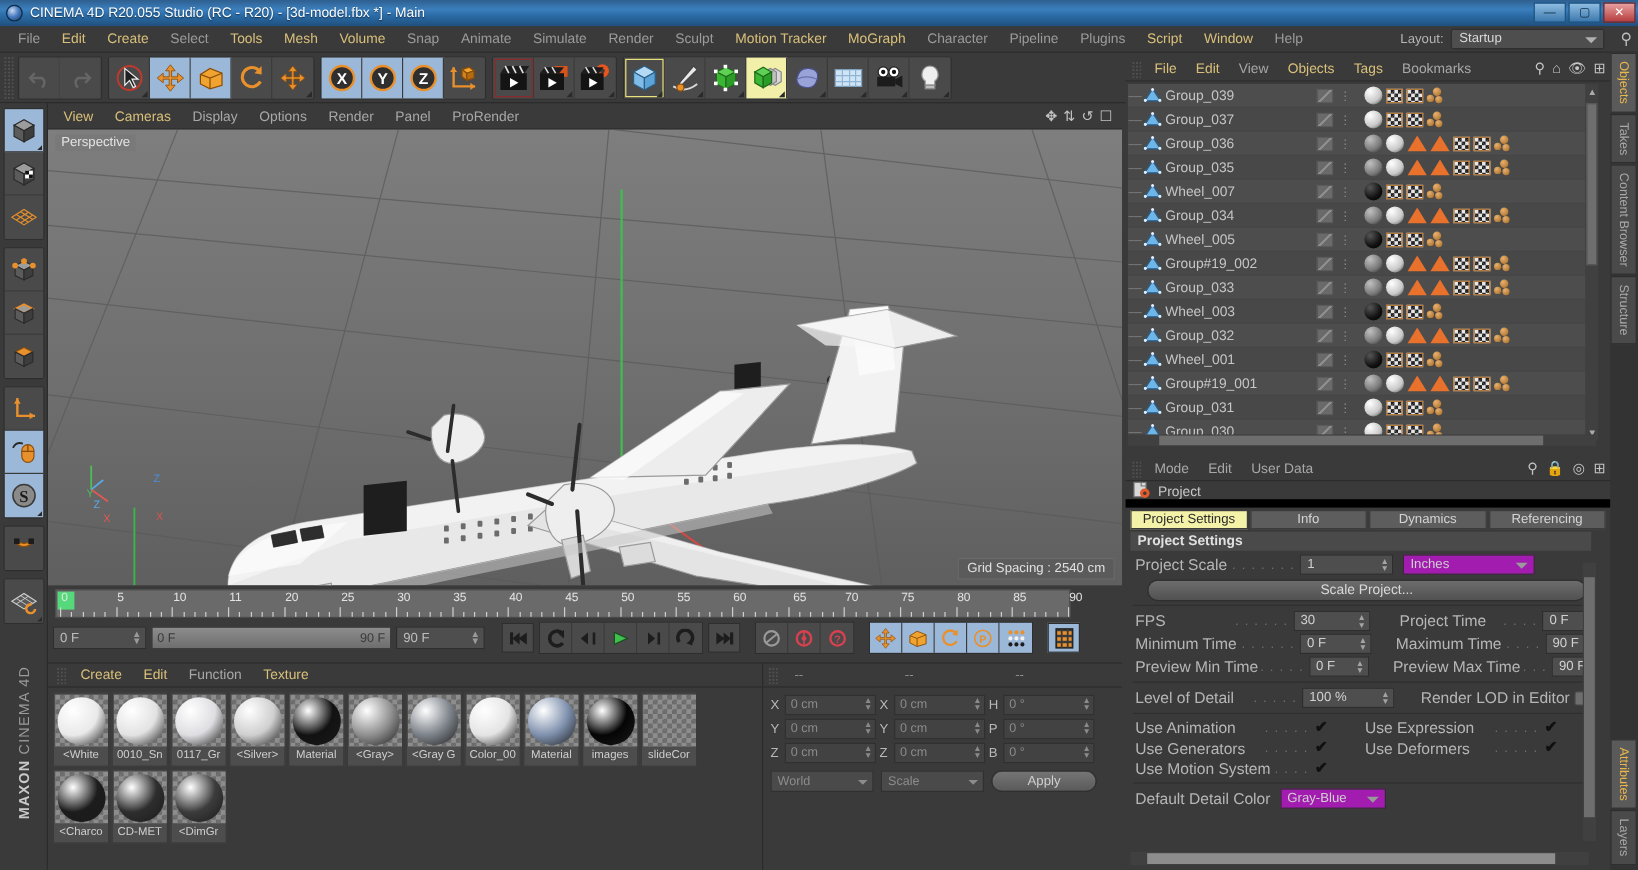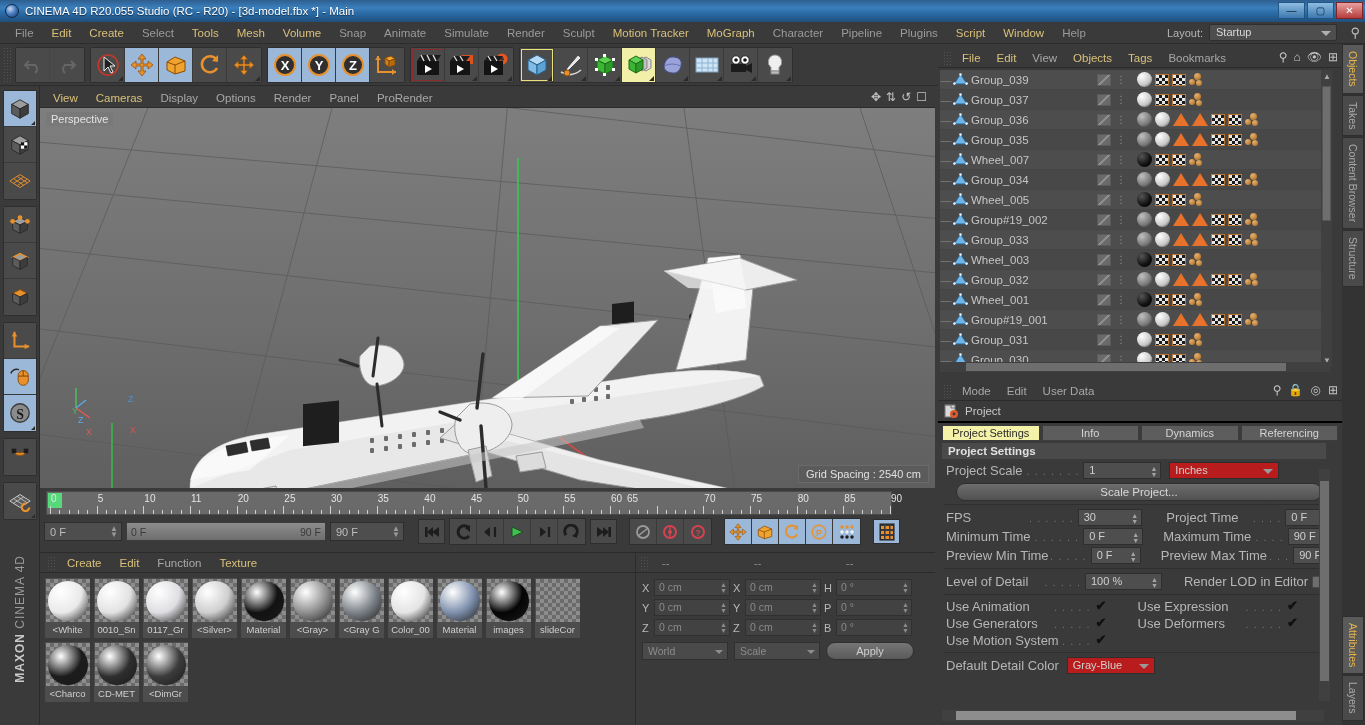--- a/index.html
+++ b/index.html
@@ -224,37 +224,37 @@
   .om-scroll .thumb { position:absolute; left:1px; top:16px; width:9px; height:135px; background:#6e6e6e; border:1px solid #555; }
   .om-scroll .arr { position:absolute; left:2px; color:#aaa; font-size:8px; }
   .om-hscroll { position:absolute; left:2px; bottom:2px; width:390px; height:10px; background:#404040; }
   .om-hscroll .thumb { position:absolute; left:26px; top:1px; width:320px; height:8px; background:#6e6e6e; }
 
   
   .attrman { position:absolute; left:938px; top:381px; width:404px; height:344px; background:#3a3a3a; }
   .at-menu { height:20px; display:flex; align-items:center; padding-left:2px; border-bottom:1px solid #2b2b2b; position:relative;}
   .at-menu .mi { padding:0 8px; font-size:11.5px; color:#a8a8a8;}
   .at-menu .icons { position:absolute; right:4px; top:2px; display:flex; gap:7px; color:#c5c5c5; font-size:12px;}
-  .at-obj { height:22px; display:flex; align-items:center; gap:6px; padding-left:6px; border-bottom:2px solid #000000;}
+  .at-obj { height:22px; display:flex; align-items:flex-end; gap:6px; padding-left:6px; border-bottom:7px solid #000000;}
   .at-obj .pico { width:15px; height:15px; position:relative; }
   .at-obj .lbl { color:#c8c8c8; font-size:11.5px; }
   .at-tabs { padding:2px 4px 0 4px; }
   .at-tabrow { display:flex; gap:2px; margin-bottom:2px; }
   .at-tab { height:16px; background:#5d5d5d; border:1px solid #3c3c3c; color:#d4d4d4; font-size:11px;
             text-align:center; line-height:14px; }
   .at-tab.sel { background:#f4f2a8; color:#2a2a2a; }
   .sec-hdr { background:#4a4a4a; color:#e0e0e0; font-size:11.5px; font-weight:bold; padding:2px 0 2px 6px;
              margin:2px 16px 2px 4px; }
   .prow { display:flex; align-items:center; padding:1px 18px 1px 8px; gap:4px; }
   .plbl { color:#b6b6b6; font-size:13px; white-space:nowrap; }
   .pdots { flex:0 0 auto; color:#6f6f6f; font-size:11px; letter-spacing:1px; overflow:hidden;}
   .pfld { height:17px; background:#4e4e4e; border:1px solid #2e2e2e; color:#d0d0d0; font-size:11px;
           padding-left:5px; line-height:15px; position:relative; }
   .pfld .spin { position:absolute; right:3px; top:3px; color:#a4a4a4; font-size:7px; line-height:6px;}
-  .pdrop { height:17px; background:#b91c1c; border:1px solid #2e2e2e; color:#d0d0d0; font-size:11px;
+  .pdrop { height:17px; background:#a21caf; border:1px solid #2e2e2e; color:#d0d0d0; font-size:11px;
            padding-left:5px; line-height:15px; position:relative; }
   .pdrop .caret { position:absolute; right:5px; top:6px; width:0;height:0;
     border-left:5px solid transparent;border-right:5px solid transparent;border-top:5px solid #9a9a9a;}
   .scale-btn { margin:3px 20px 3px 18px; height:18px; border-radius:9px;
     background:linear-gradient(to bottom,#6d6d6d,#515151); border:1px solid #2f2f2f;
     color:#d8d8d8; font-size:11.5px; text-align:center; line-height:16px; }
   .chk { width:13px; height:13px; color:#101010; font-size:13px; line-height:12px; text-align:center; font-weight:bold;}
   .chkbox-empty { width:12px; height:12px; background:#6e6e6e; border:1px solid #4a4a4a; border-radius:2px;}
   .divider { height:1px; background:#2f2f2f; margin:3px 18px 3px 6px; }
   .at-vscroll { position:absolute; right:12px; top:88px; width:11px; height:232px; background:#404040; }
@@ -843,21 +843,21 @@
           <div class="tick" style="left: 525.667px; height: 4px;"></div>
           <div class="tick" style="left: 535px; height: 4px;"></div>
           <div class="tick" style="left: 544.333px; height: 4px;"></div>
           <div class="tick" style="left: 553.667px; height: 4px;"></div>
           <div class="tick-lbl" style="left: 564px;">60</div>
           <div class="tick" style="left: 563px; height: 8px;"></div>
           <div class="tick" style="left: 572.333px; height: 4px;"></div>
           <div class="tick" style="left: 581.667px; height: 4px;"></div>
           <div class="tick" style="left: 591px; height: 4px;"></div>
           <div class="tick" style="left: 600.333px; height: 4px;"></div>
-          <div class="tick-lbl" style="left: 580px;">65</div>
+          <div class="tick-lbl" style="left: 614px;">65</div>
           <div class="tick" style="left: 609.667px; height: 8px;"></div>
           <div class="tick" style="left: 619px; height: 4px;"></div>
           <div class="tick" style="left: 628.333px; height: 4px;"></div>
           <div class="tick" style="left: 637.667px; height: 4px;"></div>
           <div class="tick" style="left: 647px; height: 4px;"></div>
           <div class="tick-lbl" style="left: 657.333px;">70</div>
           <div class="tick" style="left: 656.333px; height: 8px;"></div>
           <div class="tick" style="left: 665.667px; height: 4px;"></div>
           <div class="tick" style="left: 675px; height: 4px;"></div>
           <div class="tick" style="left: 684.333px; height: 4px;"></div>

